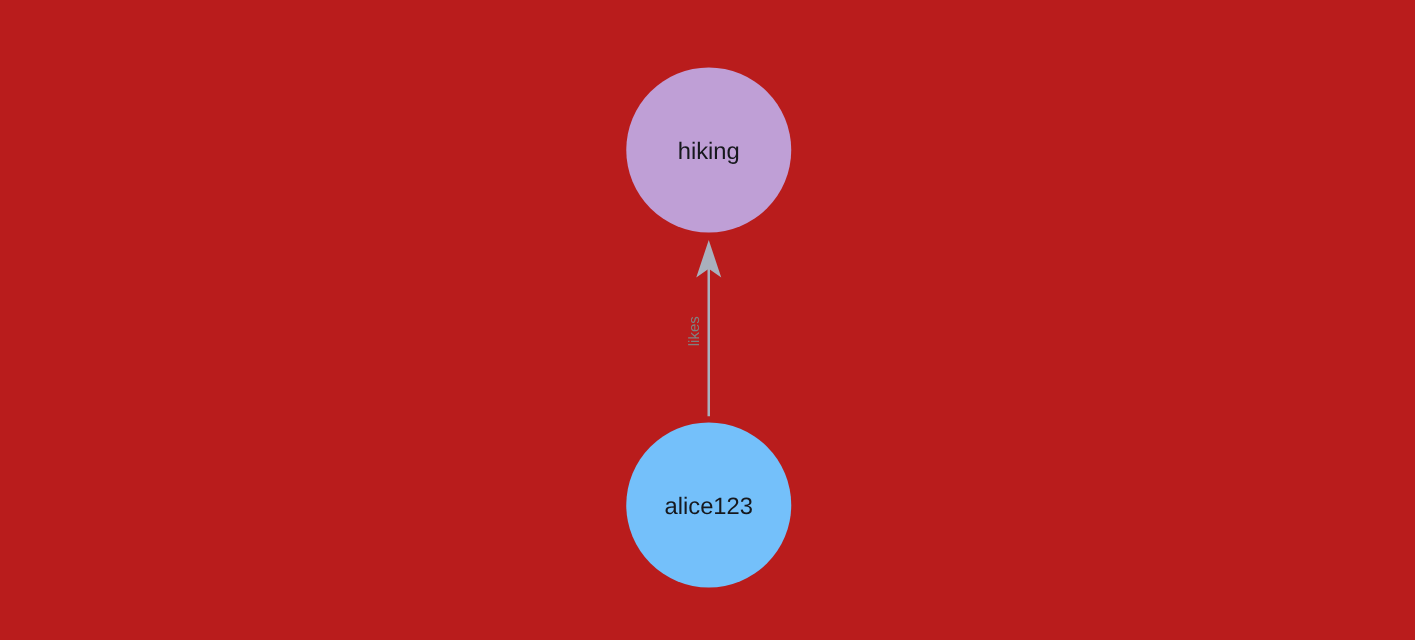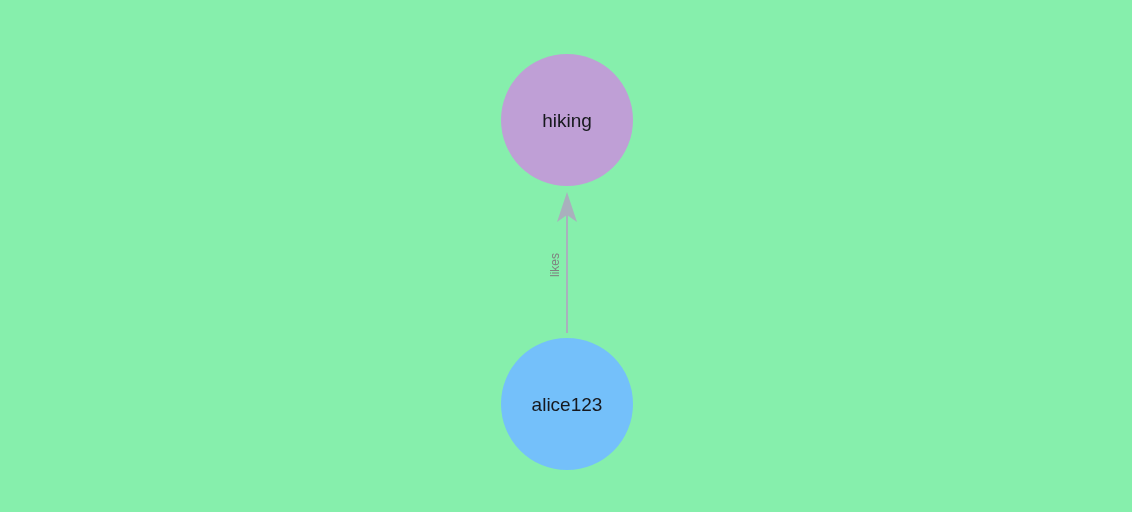--- a/index.html
+++ b/index.html
@@ -10,21 +10,21 @@
     width: 1132px;
     height: 512px;
     background: #f4f5f4;
     font-family: "Liberation Sans", sans-serif;
     overflow: hidden;
   }
   #graph-canvas {
     position: relative;
     width: 1132px;
     height: 512px;
-    background: #86efac;
+    background: #b91c1c;
   }
   #graph-svg {
     position: absolute;
     top: 0;
     left: 0;
     width: 1132px;
     height: 512px;
     display: block;
   }
   .node-circle {

